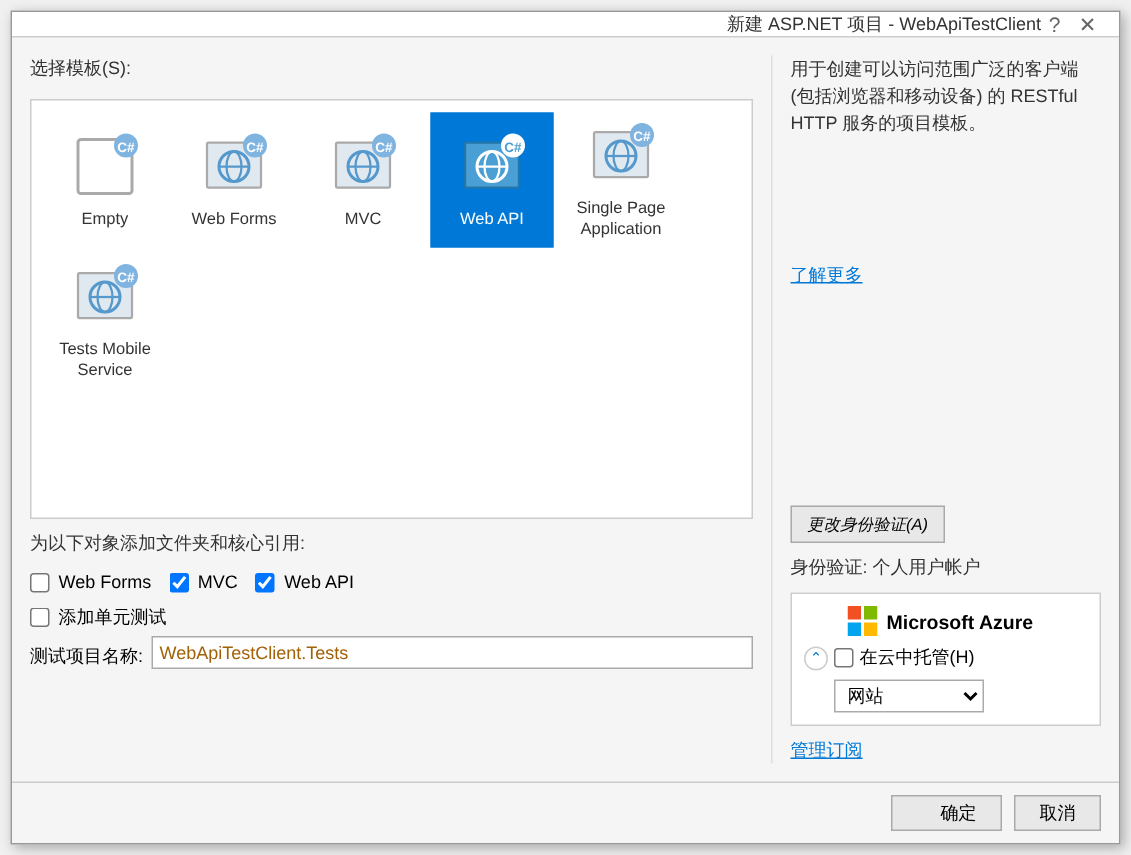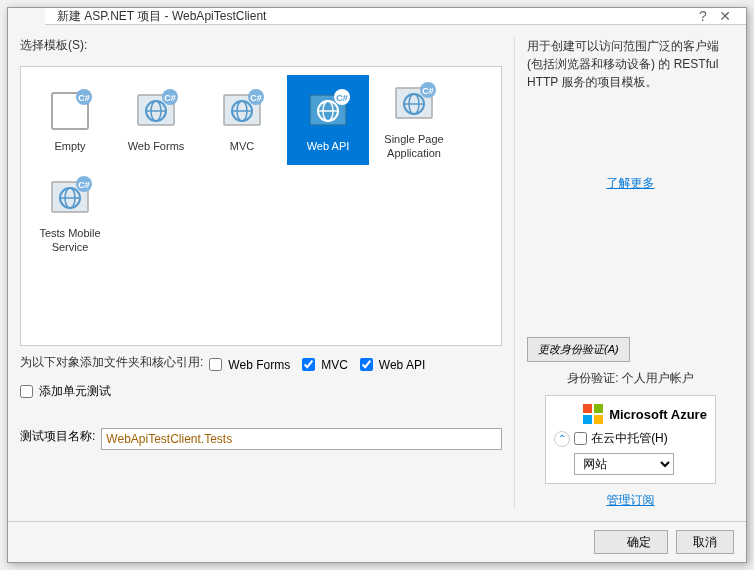--- a/index.html
+++ b/index.html
@@ -19,25 +19,24 @@
       background: #f5f5f5;
       border: 1px solid #999;
       box-shadow: 2px 2px 8px rgba(0,0,0,0.3);
       display: flex;
       flex-direction: column;
     }
     .title-bar {
       background: #fff;
       padding: 8px 12px;
       display: flex;
-      justify-content: space-between;
+      justify-content: flex-end;
       align-items: center;
       border-bottom: 1px solid #ccc;
       height: 14px;
-      margin-left: 37px;
     }
     .title-bar-left {
       font-size: 12px;
       color: #333;
     }
     .title-bar-buttons {
       display: flex;
       gap: 4px;
     }
     .title-btn {
@@ -64,21 +63,20 @@
       flex-direction: column;
       gap: 8px;
     }
     .right-panel {
       width: 220px;
       display: flex;
       flex-direction: column;
       gap: 8px;
       padding-left: 12px;
       border-left: 1px solid #ddd;
-      align-items: center;
     }
     .section-label {
       font-size: 12px;
       color: #333;
       margin-bottom: 4px;
     }
     .templates-box {
       border: 1px solid #ccc;
       background: #fff;
       padding: 8px;
@@ -125,43 +123,42 @@
       height: 48px;
     }
     .template-label {
       font-size: 11px;
       color: #333;
       text-align: center;
       line-height: 1.3;
     }
     .checkboxes-section {
       display: flex;
-      flex-direction: row;
+      flex-direction: column;
       gap: 6px;
     }
     .checkbox-row {
       display: flex;
       align-items: center;
       gap: 6px;
       font-size: 12px;
     }
     .checkbox-row input[type="checkbox"] {
       width: 13px;
       height: 13px;
     }
     .test-section {
       display: flex;
       flex-direction: column;
       gap: 4px;
     }
     .test-name-row {
       display: flex;
-      align-items: flex-start;
+      align-items: flex-end;
       gap: 6px;
-      margin-top: 24px;
     }
     .test-name-label {
       font-size: 12px;
       white-space: nowrap;
     }
     .test-name-input {
       flex: 1;
       height: 22px;
       border: 1px solid #aaa;
       padding: 2px 4px;

